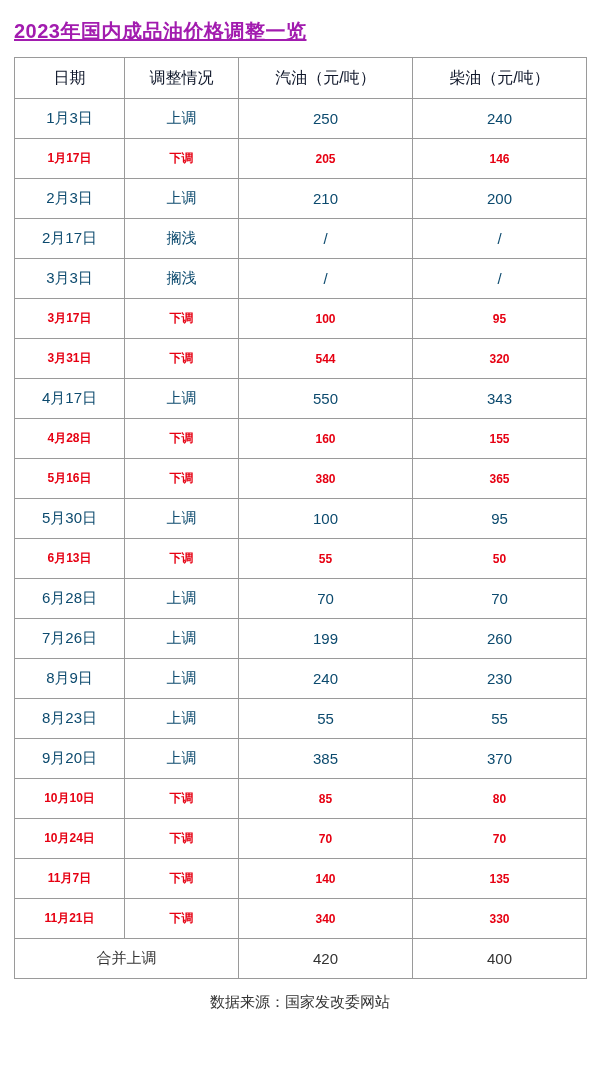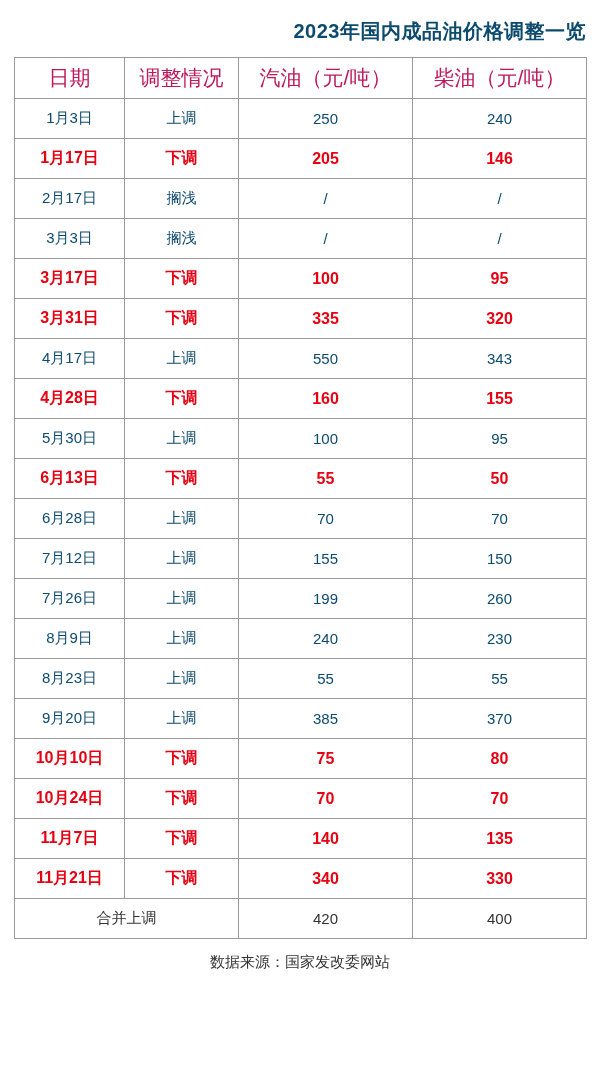--- a/index.html
+++ b/index.html
@@ -15,55 +15,56 @@
     overflow: hidden;
   }
   .page {
     width: 600px;
     height: 1087px;
     box-sizing: border-box;
     padding: 8px 14px 0 14px;
     background: #fff;
   }
   .title {
-    text-align: right;
+    text-align: left;
     font-size: 20px;
     font-weight: bold;
-    color: #0c4a6e;
+    color: #a21caf;
     letter-spacing: 0.5px;
     padding: 10px 0 12px 0;
+    text-decoration: underline;
   }
   table.data {
     width: 572px;
     border-collapse: collapse;
     table-layout: fixed;
   }
   table.data th, table.data td {
     border: 1px solid #9a9a9a;
     height: 39px;
     text-align: center;
     vertical-align: middle;
     font-size: 15px;
     color: #333;
     font-weight: normal;
     padding: 0;
   }
   table.data thead th {
-    font-size: 21px;
-    color: #be185d;
+    font-size: 16px;
+    color: #0f172a;
     height: 40px;
   }
   col.c-date  { width: 110px; }
   col.c-adj   { width: 114px; }
   col.c-gas   { width: 174px; }
   col.c-diesel{ width: 174px; }
   tr.row-down td {
     color: #e60012;
     font-weight: bold;
-    font-size: 16px;
+    font-size: 12px;
   }
   tr.row-normal td {
     color: #0c4a6e;
   }
   td.merge-label {
     font-size: 16px;
     color: #333;
     margin-top: 35px;
   }
   .source {
@@ -102,80 +103,86 @@
           <td>250</td>
           <td>240</td>
         </tr>
         <tr class="row-down">
           <td>1月17日</td>
           <td>下调</td>
           <td>205</td>
           <td>146</td>
         </tr>
         <tr class="row-normal">
+          <td>2月3日</td>
+          <td>上调</td>
+          <td>210</td>
+          <td>200</td>
+        </tr>
+        <tr class="row-normal">
           <td>2月17日</td>
           <td>搁浅</td>
           <td>/</td>
           <td>/</td>
         </tr>
         <tr class="row-normal">
           <td>3月3日</td>
           <td>搁浅</td>
           <td>/</td>
           <td>/</td>
         </tr>
         <tr class="row-down">
           <td>3月17日</td>
           <td>下调</td>
           <td>100</td>
           <td>95</td>
         </tr>
         <tr class="row-down">
           <td>3月31日</td>
           <td>下调</td>
-          <td>335</td>
+          <td>544</td>
           <td>320</td>
         </tr>
         <tr class="row-normal">
           <td>4月17日</td>
           <td>上调</td>
           <td>550</td>
           <td>343</td>
         </tr>
         <tr class="row-down">
           <td>4月28日</td>
           <td>下调</td>
           <td>160</td>
           <td>155</td>
         </tr>
+        <tr class="row-down">
+          <td>5月16日</td>
+          <td>下调</td>
+          <td>380</td>
+          <td>365</td>
+        </tr>
         <tr class="row-normal">
           <td>5月30日</td>
           <td>上调</td>
           <td>100</td>
           <td>95</td>
         </tr>
         <tr class="row-down">
           <td>6月13日</td>
           <td>下调</td>
           <td>55</td>
           <td>50</td>
         </tr>
         <tr class="row-normal">
           <td>6月28日</td>
           <td>上调</td>
           <td>70</td>
           <td>70</td>
         </tr>
         <tr class="row-normal">
-          <td>7月12日</td>
-          <td>上调</td>
-          <td>155</td>
-          <td>150</td>
-        </tr>
-        <tr class="row-normal">
           <td>7月26日</td>
           <td>上调</td>
           <td>199</td>
           <td>260</td>
         </tr>
         <tr class="row-normal">
           <td>8月9日</td>
           <td>上调</td>
           <td>240</td>
           <td>230</td>
@@ -188,21 +195,21 @@
         </tr>
         <tr class="row-normal">
           <td>9月20日</td>
           <td>上调</td>
           <td>385</td>
           <td>370</td>
         </tr>
         <tr class="row-down">
           <td>10月10日</td>
           <td>下调</td>
-          <td>75</td>
+          <td>85</td>
           <td>80</td>
         </tr>
         <tr class="row-down">
           <td>10月24日</td>
           <td>下调</td>
           <td>70</td>
           <td>70</td>
         </tr>
         <tr class="row-down">
           <td>11月7日</td>

